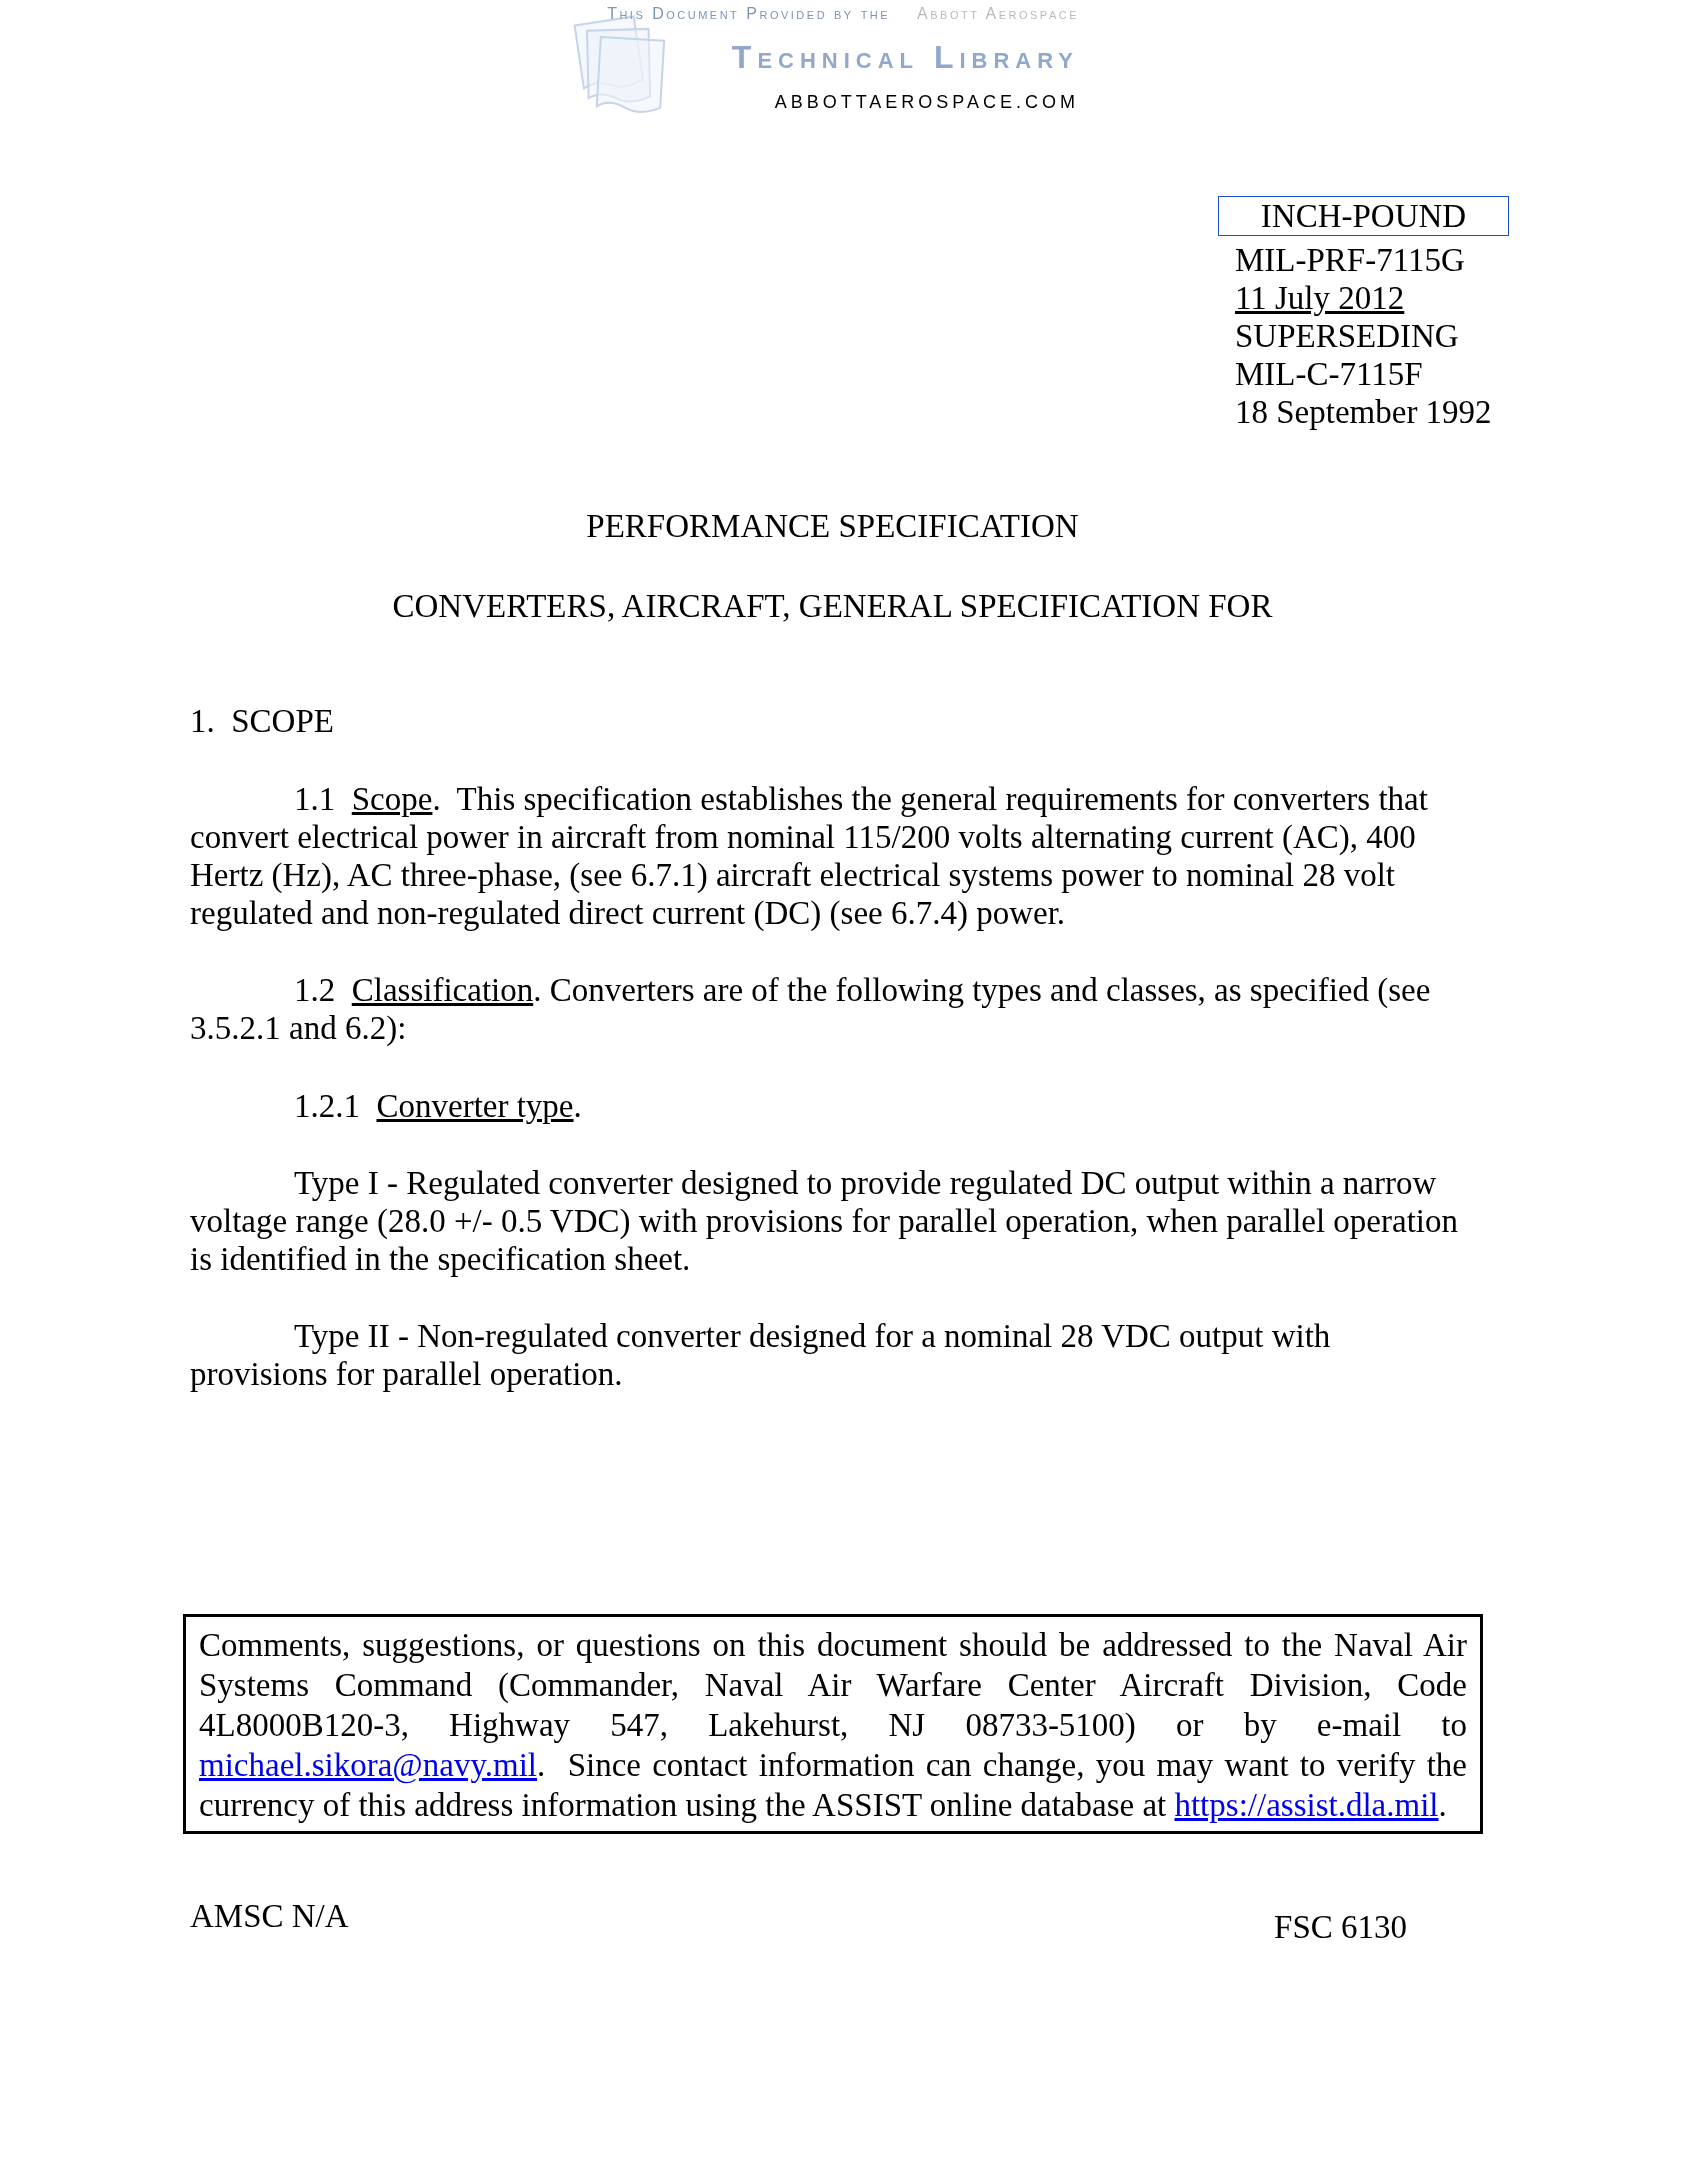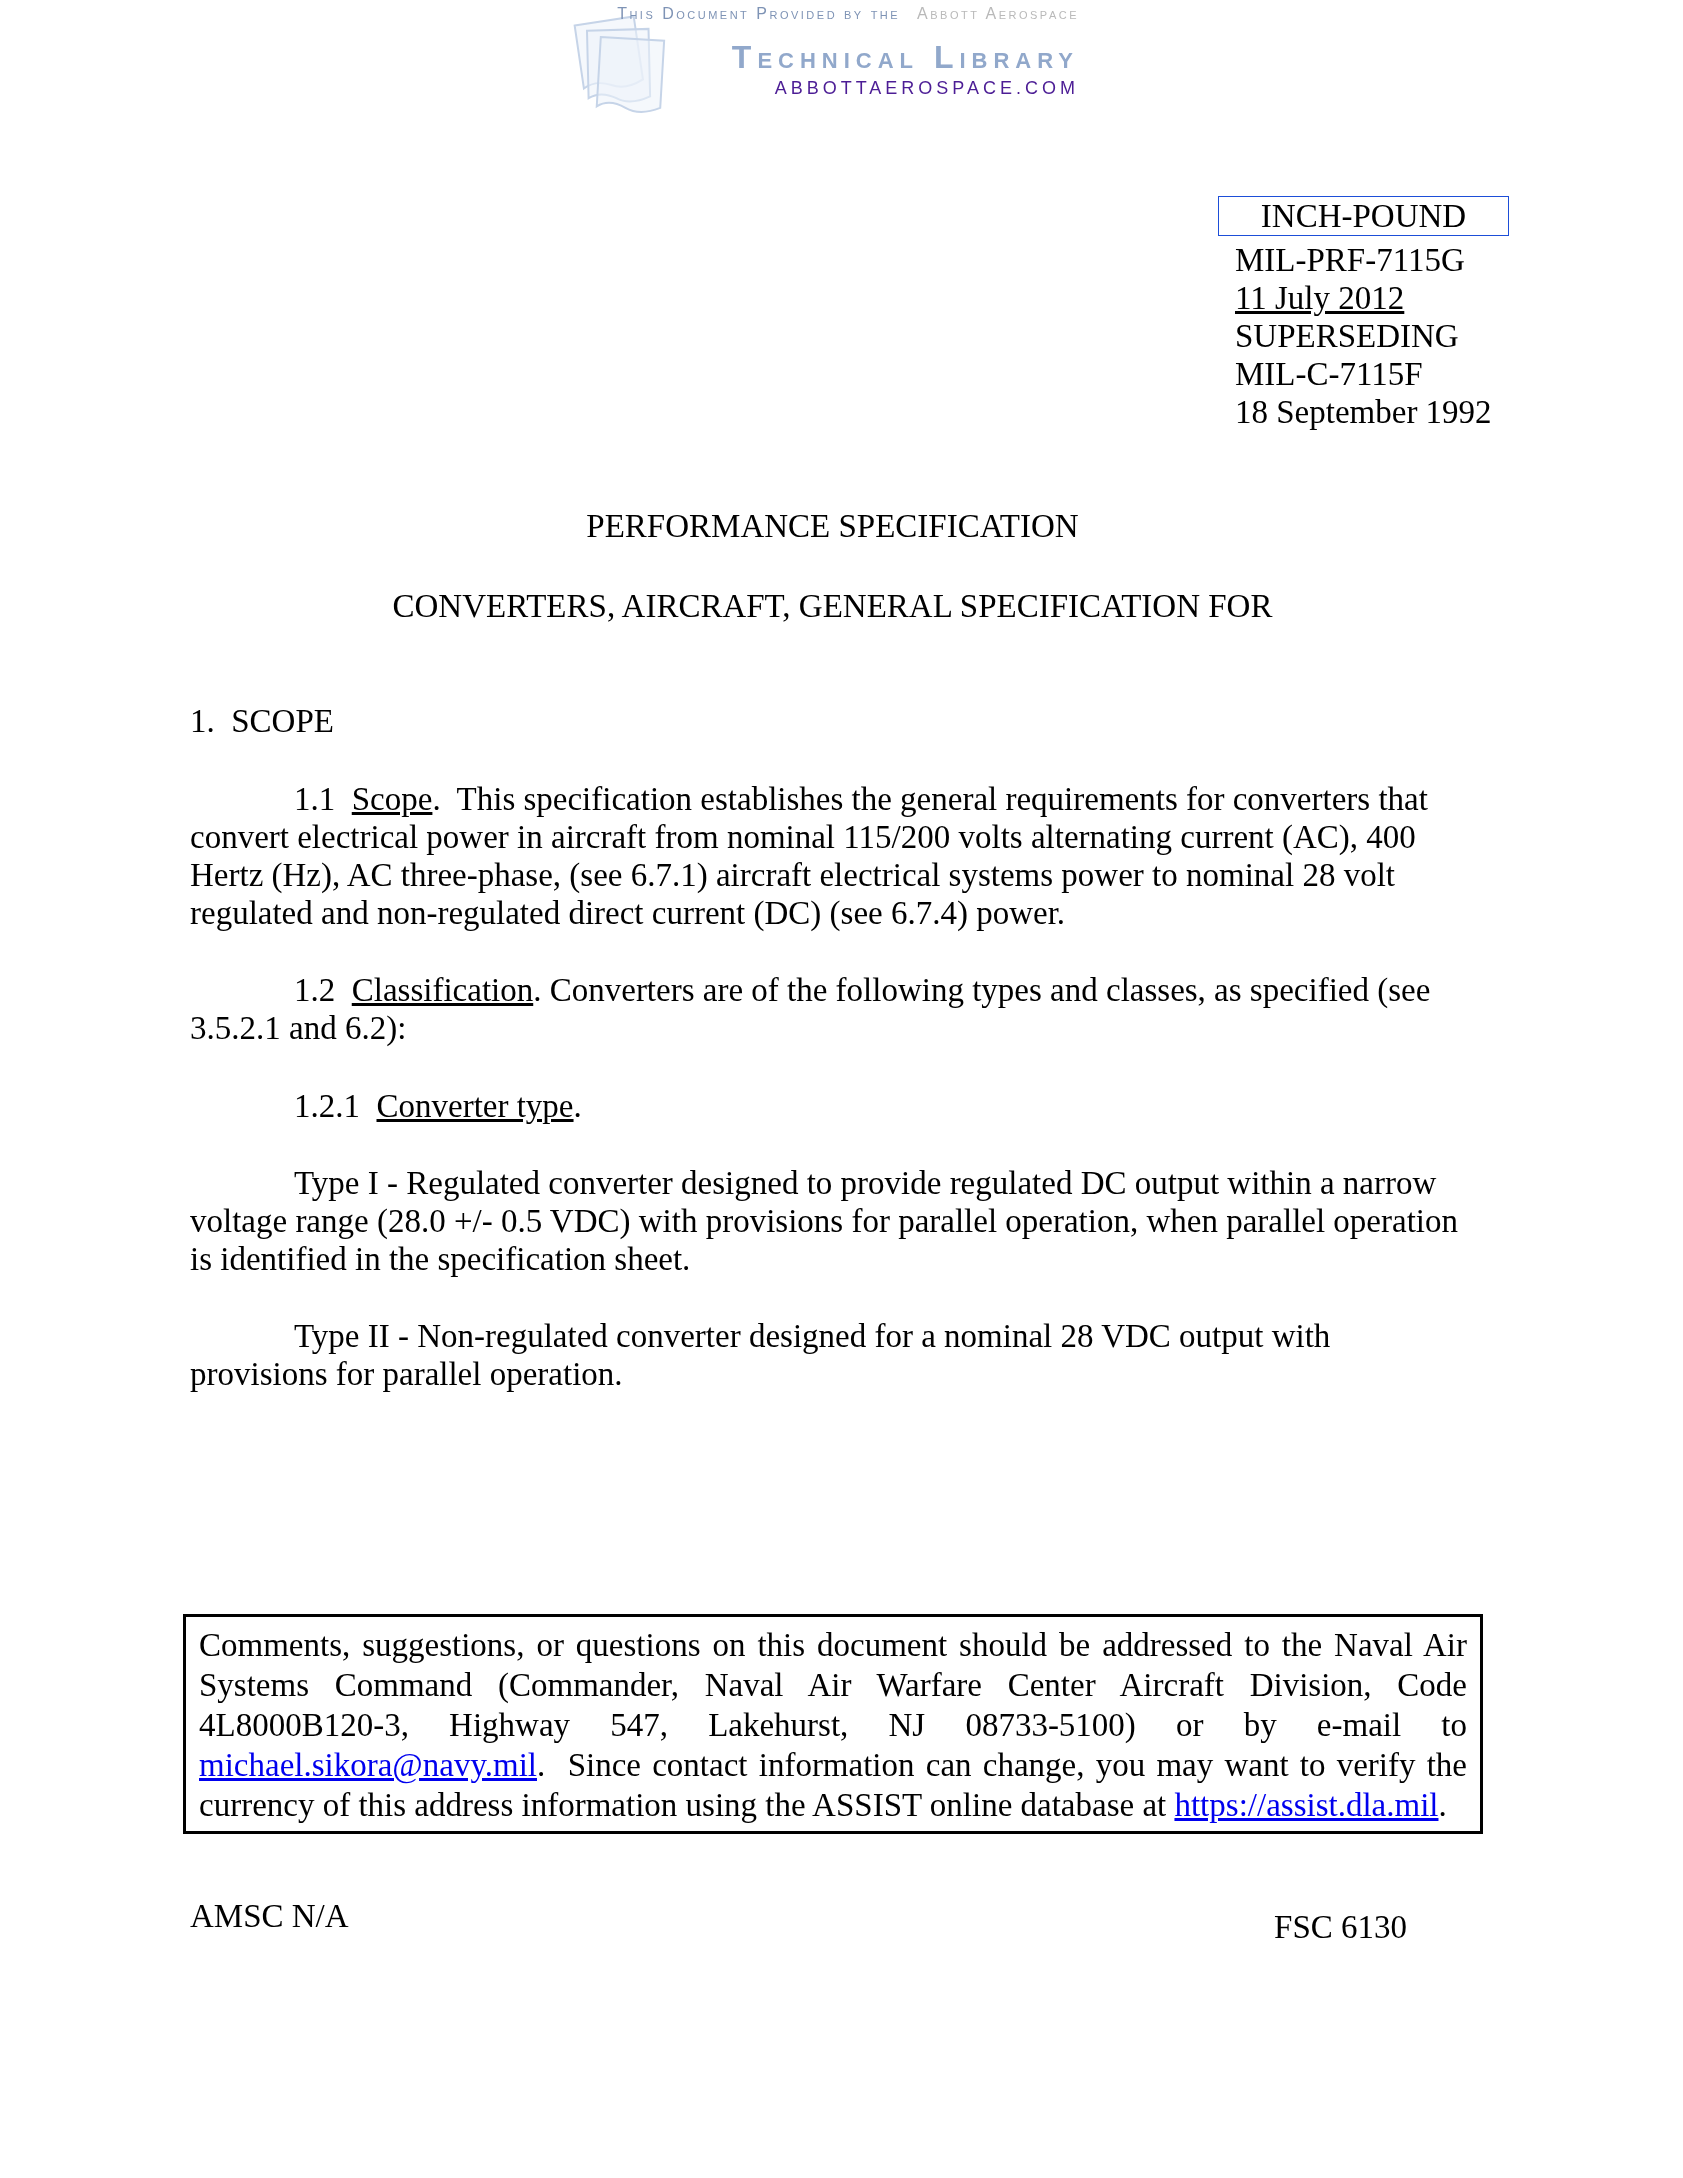--- a/index.html
+++ b/index.html
@@ -16,23 +16,23 @@
   
   .logo-icon { position:absolute; left:570px; top:10px; z-index:1; }
   .logo-text {
     position:absolute; left:495px; top:6px; width:584px;
     text-align:right; z-index:2;
     font-family:"Liberation Sans","DejaVu Sans",sans-serif;
     line-height:1;
   }
   .logo-line1 { font-size:16px; letter-spacing:2.5px; font-variant:small-caps; white-space:nowrap; }
   .logo-provided { color:#7e93b5; }
-  .logo-brand   { color:#b9b9b9; margin-left:10px; }
+  .logo-brand   { color:#b9b9b9; margin-left:20px; }
   .logo-title   { margin-top:19px; font-size:32px; letter-spacing:6px; color:#91a8cb; font-variant:small-caps; font-weight:bold; white-space:nowrap; }
-  .logo-site    { margin-top:6px; font-size:18px; letter-spacing:4px; color:#4c1d95; text-transform:uppercase; white-space:nowrap; }
+  .logo-site    { margin-top:20px; font-size:18px; letter-spacing:4px; color:#000000; text-transform:uppercase; white-space:nowrap; }
 
   
   .head-right { position:absolute; left:1218px; top:196px; font-size:33px; line-height:38px; }
   .inch-box {
     border:1px solid #1d4ed8; width:291px; height:40px; box-sizing:border-box;
     display:flex; align-items:center; justify-content:center;
   }
   .hr-lines { margin-left:17px; margin-top:5px; }
   .u { text-decoration:underline; }
 

